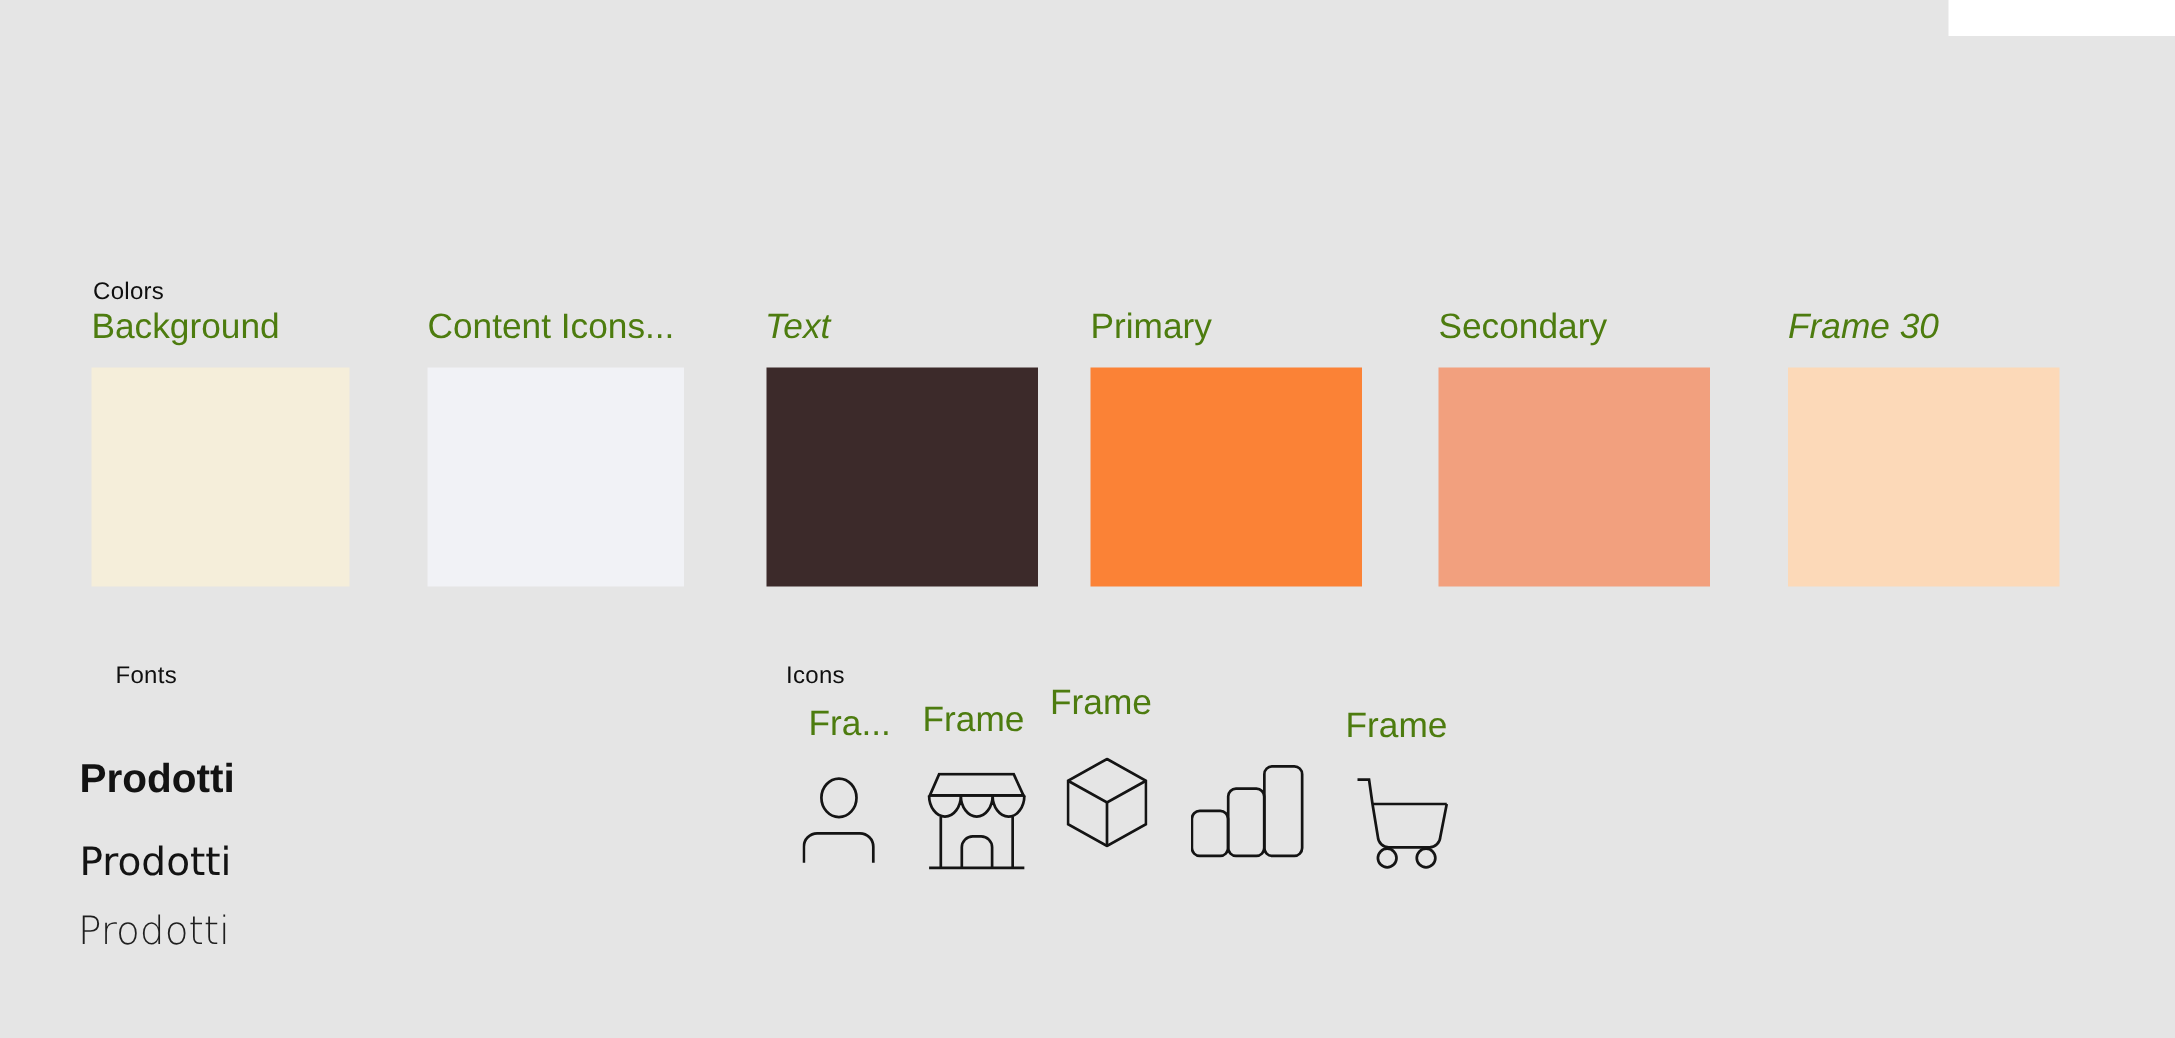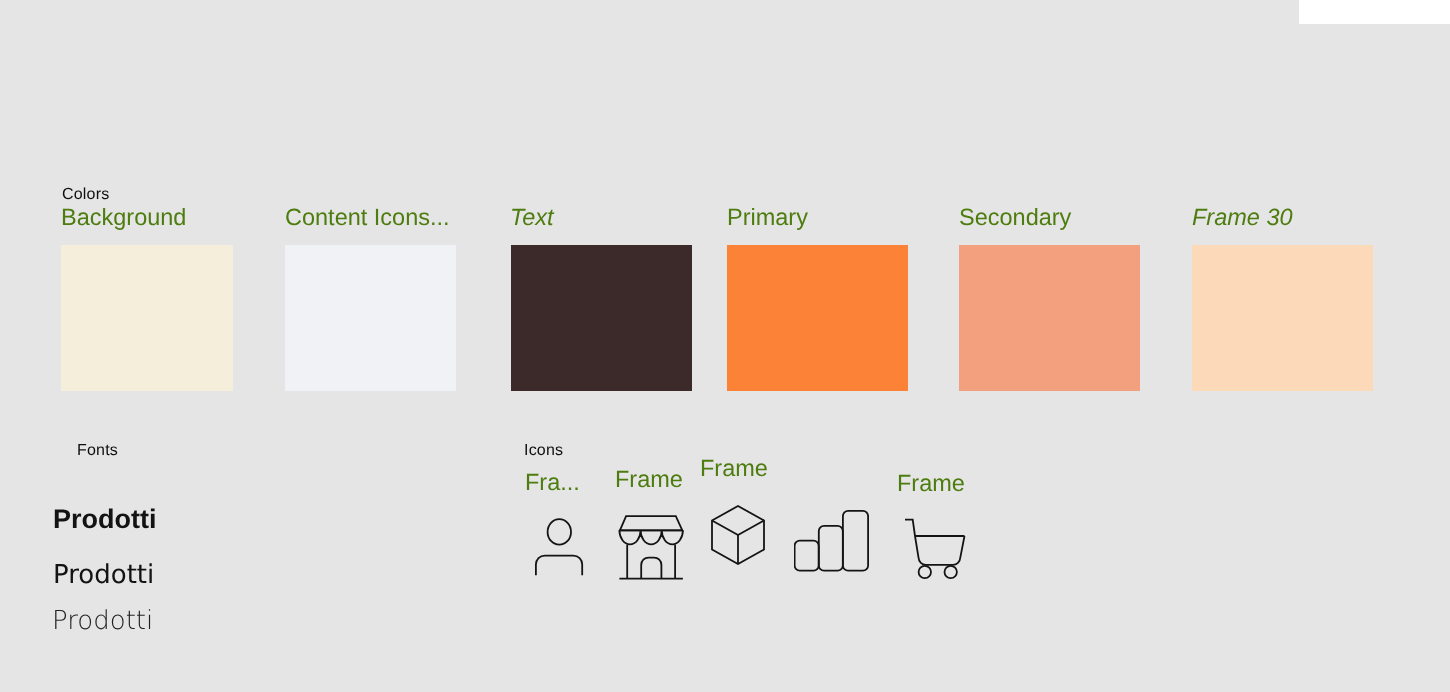--- a/index.html
+++ b/index.html
@@ -50,21 +50,21 @@
   <div class="swatch" style="left: 1192px; top: 245px; width: 181px; height: 146px; background: rgb(252, 217, 184);"></div>
 
   <div class="section-label" style="left:53px;top:443px;margin-left:24px;">Fonts</div>
 
   <div class="font-sample fs-bold" style="left:53px;top:506px;">Prodotti</div>
   <div class="font-sample fs-regular" style="left:53px;top:562px;">Prodotti</div>
   <div class="font-sample fs-light" style="left:52px;top:608px;">Prodotti</div>
 
   <div class="section-label" style="left:524px;top:443px;">Icons</div>
 
-  <div class="item-label" style="left:525px;top:471px;">Fra...</div>
+  <div class="item-label" style="left:539px;top:471px;">Fra...</div>
   <div class="item-label" style="left:615px;top:468px;">Frame</div>
   <div class="item-label" style="left:700px;top:457px;">Frame</div>
   <div class="item-label" style="left:897px;top:472px;">Frame</div>
 
   <div class="icon" style="left:535px;top:518px;">
     <svg width="50" height="59" viewBox="0 0 50 59" fill="none" stroke="#141414" stroke-width="1.8" stroke-linecap="butt">
       <ellipse cx="24.3" cy="13.9" rx="11.7" ry="12.8"></ellipse>
       <path d="M0.9 57.2 V46.5 a8.9 8.9 0 0 1 8.9 -8.9 H38.3 a8.9 8.9 0 0 1 8.9 8.9 V57.2"></path>
     </svg>
   </div>

